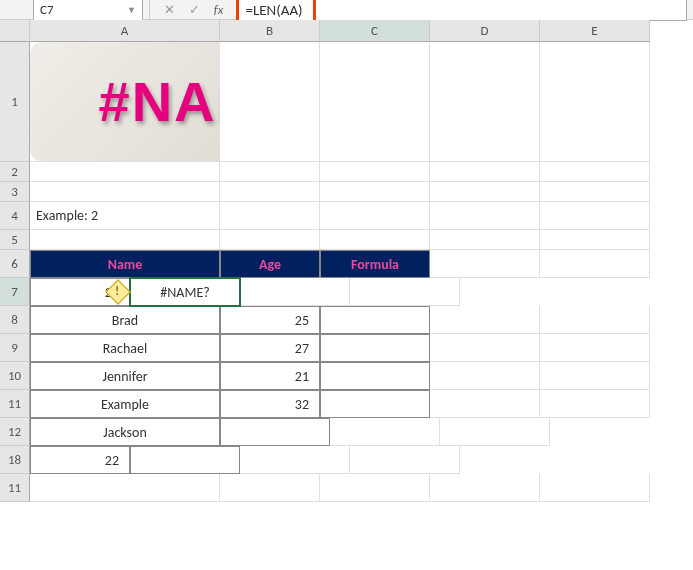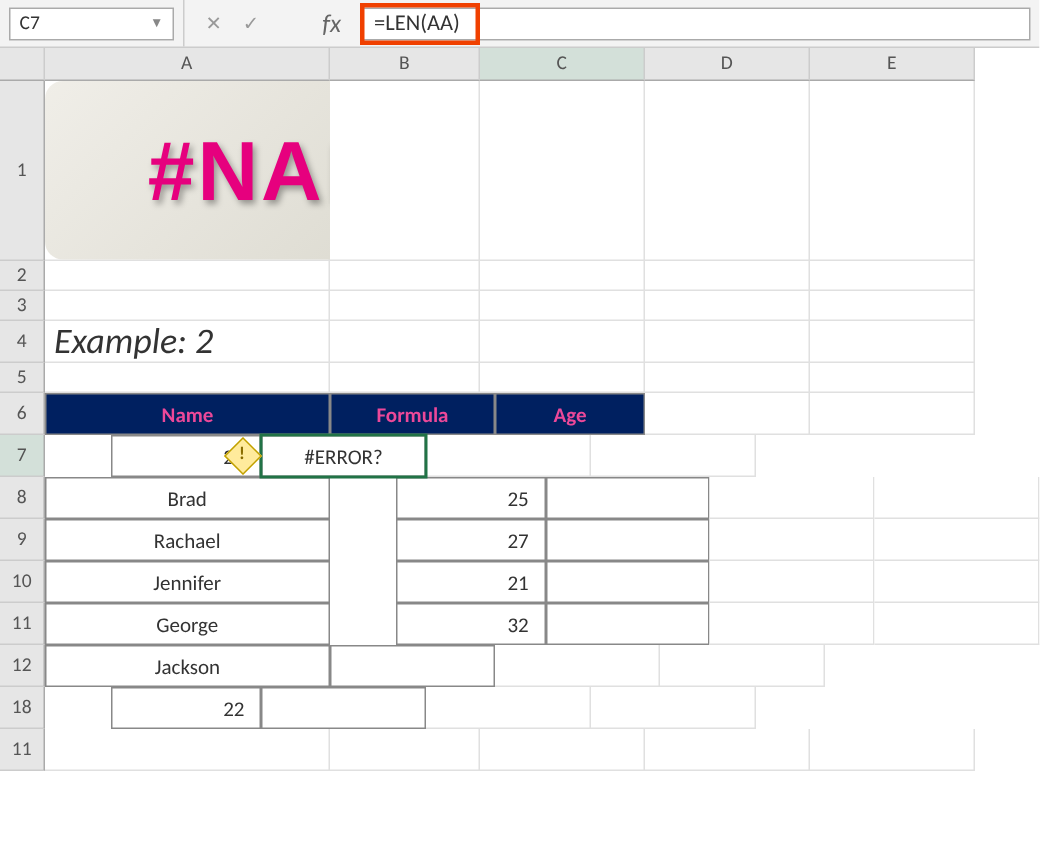--- a/index.html
+++ b/index.html
@@ -1,23 +1,24 @@
 <!DOCTYPE html>
 <html><head>
 <meta charset="utf-8">
 <style>
   * { box-sizing: border-box; margin: 0; padding: 0; }
   body { font-family: Calibri, Arial, sans-serif; font-size: 14px; background: #fff; color: #333; }
   
   .name-box-area {
     display: flex;
     align-items: center;
-    height: 32px;
+    height: 20px;
     border-bottom: 1px solid #ccc;
     background: #f3f3f3;
+    padding-left: 27px;
   }
   .name-box {
     width: 110px;
     height: 22px;
     border: 1px solid #aaa;
     background: #fff;
     margin: 0 6px;
     padding: 2px 6px;
     font-size: 13px;
     display: flex;
@@ -27,21 +28,21 @@
   .name-box-dd { color: #888; font-size: 9px; }
   .fx-group {
     display: flex;
     align-items: center;
     gap: 14px;
     padding: 0 14px;
     border-left: 1px solid #ccc;
     height: 100%;
   }
   .fx-btn { color: #999; font-size: 13px; }
-  .fx-label { font-style: italic; font-size: 17px; color: #666; margin-left: 28px; }
+  .fx-label { font-style: italic; font-size: 13px; color: #666; }
   .formula-bar {
     flex: 1;
     height: 22px;
     display: flex;
     align-items: center;
     padding: 0 6px;
     background: #fff;
     font-size: 15px;
     border: 1px solid #aaa;
     margin-right: 6px;
@@ -111,34 +112,34 @@
   .banner-text {
     font-family: "Arial Black", Arial, sans-serif;
     font-weight: 900;
     font-size: 56px;
     color: #e6007e;
     letter-spacing: 2px;
     text-shadow: 2px 3px 4px rgba(0,0,0,0.35);
     white-space: nowrap;
   }
   
-  .example-label { font-style: italic; font-size: 24px; color: #333; white-space: nowrap; }
+  .example-label { font-size: 14px; color: #333; white-space: nowrap; }
   
   .th {
     background: #002060;
     color: #ec4899;
     font-weight: bold;
     justify-content: center;
     border: 1px solid #888;
   }
   .td {
     border: 1px solid #888;
     justify-content: center;
   }
-  .td-right { justify-content: flex-end; padding-right: 10px; margin-left: 44px; }
+  .td-right { justify-content: flex-end; padding-right: 10px; }
   
   .selected {
     outline: 2px solid #217346;
     outline-offset: -1px;
     z-index: 2;
   }
   .row-h.active, .col-h.active { background: #d3e0d9; }
   
   .err-icon {
     position: absolute;
@@ -235,34 +236,34 @@
   <div class="cell col-A"></div>
   <div class="cell col-B"></div>
   <div class="cell col-C"></div>
   <div class="cell col-D"></div>
   <div class="cell col-E"></div>
 </div>
 
 <div class="row row-norm">
   <div class="row-h">6</div>
   <div class="cell col-A th">Name</div>
+  <div class="cell col-B th">Age</div>
   <div class="cell col-C th">Formula</div>
-  <div class="cell col-B th">Age</div>
   <div class="cell col-D"></div>
   <div class="cell col-E"></div>
 </div>
 
 <div class="row row-norm">
   <div class="row-h active">7</div>
   <div class="cell col-B td td-right">20</div>
   <div class="cell col-C td selected">
     <div class="err-icon">
         <span>!</span>
       </div>
-    <span>#ERROR?</span>
+    <span>#NAME?</span>
   </div>
   <div class="cell col-D"></div>
   <div class="cell col-E"></div>
 </div>
 
 <div class="row row-norm">
   <div class="row-h">8</div>
   <div class="cell col-A td">Brad</div>
   <div class="cell col-B td td-right">25</div>
   <div class="cell col-C td"></div>
@@ -283,21 +284,21 @@
   <div class="row-h">10</div>
   <div class="cell col-A td">Jennifer</div>
   <div class="cell col-B td td-right">21</div>
   <div class="cell col-C td"></div>
   <div class="cell col-D"></div>
   <div class="cell col-E"></div>
 </div>
 
 <div class="row row-norm">
   <div class="row-h">11</div>
-  <div class="cell col-A td">George</div>
+  <div class="cell col-A td">Example</div>
   <div class="cell col-B td td-right">32</div>
   <div class="cell col-C td"></div>
   <div class="cell col-D"></div>
   <div class="cell col-E"></div>
 </div>
 
 <div class="row row-norm">
   <div class="row-h">12</div>
   <div class="cell col-A td">Jackson</div>
   <div class="cell col-C td"></div>

